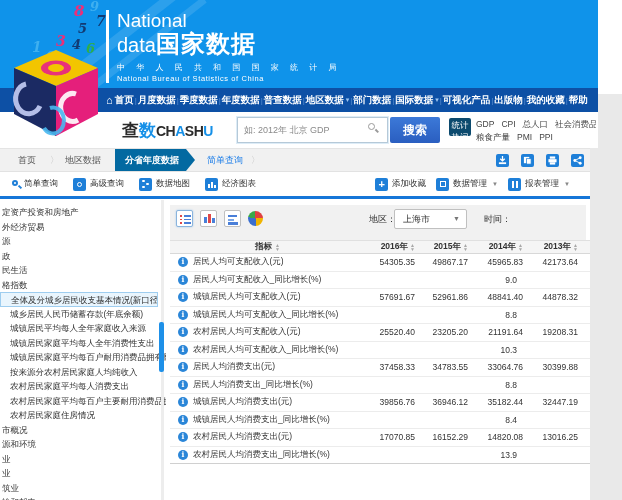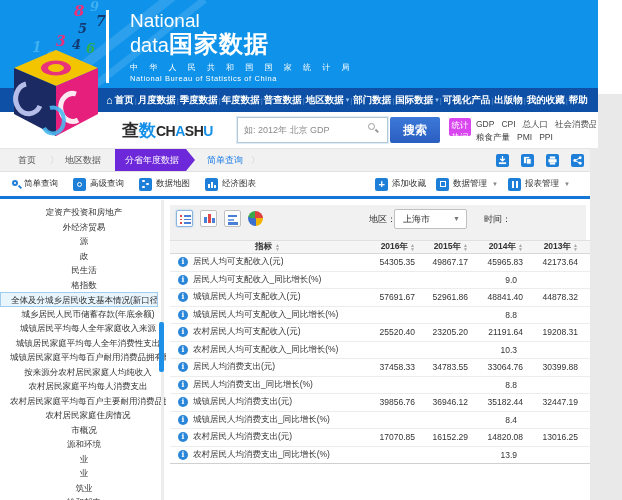--- a/index.html
+++ b/index.html
@@ -4,21 +4,21 @@
 <style>
   html,body{margin:0;padding:0;background:#fff;}
   *{box-sizing:border-box;}
   #page{position:relative;width:622px;height:500px;overflow:hidden;background:#fff;
         font-family:"Liberation Sans","DejaVu Sans",sans-serif;color:#333;}
 
   
   #header{position:absolute;left:0;top:0;width:598px;height:88px;background:#0f93ea;overflow:hidden;}
   .streak{position:absolute;background:rgba(255,255,255,0.12);transform:rotate(-38deg);}
   .digit{position:absolute;font-family:"DejaVu Serif",serif;font-style:italic;font-weight:bold;line-height:1;}
-  #logo-text{position:absolute;left:106px;top:10px;border-left:3px solid #fff;padding-left:21px;color:#fff;}
+  #logo-text{position:absolute;left:106px;top:10px;border-left:3px solid #fff;padding-left:8px;color:#fff;}
   .lt1{font-size:19px;line-height:21px;}
   .lt2{font-size:20px;line-height:26px;}
   .lt2 b{font-size:24px;font-weight:bold;letter-spacing:1px;}
   .lt3{font-size:8px;letter-spacing:4.5px;margin-top:4px;white-space:nowrap;}
   .lt4{font-size:7.5px;letter-spacing:0.6px;margin-top:1px;white-space:nowrap;}
   #cube{position:absolute;left:6px;top:48px;z-index:5;}
 
   
   #nav{position:absolute;left:0;top:88px;width:598px;height:24px;background:#0d50a5;
        display:flex;align-items:center;padding:0 10px 0 106px;justify-content:space-between;}
@@ -34,32 +34,32 @@
   .lg-lat{font-size:14px;font-weight:bold;letter-spacing:-0.5px;}
   .c-dark{color:#2b2b2b;} .c-blue{color:#1590e8;}
   #search-input{position:absolute;left:237px;top:5px;width:151px;height:26px;border:1px solid #b5c9d8;
        box-shadow:0 0 0 1px #ddecf7;font-size:9px;color:#555;padding:0 18px 0 6px;outline:none;}
   #search-input::placeholder{color:#8a8a8a;}
   #mag{position:absolute;left:368px;top:11px;width:9px;height:9px;}
   #mag .ring{position:absolute;width:7px;height:7px;border:1.5px solid #9a9a9a;border-radius:50%;}
   #mag .stick{position:absolute;left:7px;top:7px;width:4px;height:1.5px;background:#9a9a9a;transform:rotate(45deg);}
   #search-btn{position:absolute;left:390px;top:5px;width:50px;height:26px;background:linear-gradient(#3c79d8,#2a5ec0);
        color:#fff;font-size:12px;font-weight:bold;text-align:center;line-height:26px;border-radius:2px;cursor:pointer;}
-  #hot-badge{position:absolute;left:449px;top:6px;width:22px;height:18px;background:#d946ef;border-radius:2px;
+  #hot-badge{position:absolute;left:449px;top:6px;width:22px;height:18px;background:#0c4a6e;border-radius:2px;
        color:#fff;font-size:8.5px;line-height:12px;text-align:center;padding-top:1px;}
   #hotwords{position:absolute;left:476px;top:6px;width:120px;font-size:8.5px;color:#444;line-height:13px;}
   .hotline{white-space:nowrap;overflow:hidden;}
   .hotword{margin-right:7px;cursor:pointer;}
 
   
   #crumb{position:absolute;left:0;top:148px;width:590px;height:24px;background:#f1f1f1;
          border-top:1px solid #e4e4e4;border-bottom:1px solid #e2e2e2;display:flex;align-items:center;}
   .crumb-item{font-size:9px;color:#555;margin-left:18px;cursor:pointer;}
   .crumb-chev{color:#c4c4c4;font-size:9px;margin-left:14px;}
-  #crumb-active{margin-left:14px;height:22px;background:#6d28d9;color:#fff;font-size:9px;font-weight:normal;
+  #crumb-active{margin-left:14px;height:22px;background:#0369a1;color:#fff;font-size:9px;font-weight:bold;
          line-height:22px;padding:0 16px 0 10px;
          clip-path:polygon(0 0,calc(100% - 9px) 0,100% 50%,calc(100% - 9px) 100%,0 100%);cursor:pointer;}
   #crumb-current{margin-left:12px;font-size:9px;color:#1a7ce8;cursor:pointer;}
   #crumb-icons{position:absolute;right:6px;top:5px;display:flex;gap:12px;}
   .cicon{width:13px;height:13px;background:#1e7fd8;border-radius:2px;display:flex;align-items:center;justify-content:center;cursor:pointer;}
 
   
   #qtoolbar{position:absolute;left:0;top:172px;width:590px;height:27px;background:#fff;border-bottom:3px solid #1576d8;}
   #qleft{position:absolute;left:12px;top:0;height:24px;display:flex;align-items:center;gap:15px;}
   #qright{position:absolute;right:20px;top:0;height:24px;display:flex;align-items:center;gap:10px;}
@@ -73,21 +73,21 @@
   .dots i:nth-child(1){left:3px;top:2px;} .dots i:nth-child(2){left:7px;top:5px;} .dots i:nth-child(3){left:3px;top:8px;}
   .cbars i{position:absolute;background:#fff;width:2px;}
   .cbars i:nth-child(1){left:2.5px;bottom:2.5px;height:4px;} .cbars i:nth-child(2){left:5.5px;bottom:2.5px;height:6px;} .cbars i:nth-child(3){left:8.5px;bottom:2.5px;height:3px;}
   .sq-in{width:6px;height:6px;border:1.5px solid #fff;}
   .vbars i{position:absolute;background:#fff;width:2px;height:7px;top:3px;}
   .vbars i:nth-child(1){left:4px;} .vbars i:nth-child(2){left:7.5px;}
   .plus{color:#fff;font-size:11px;font-weight:bold;line-height:11px;}
   .qcaret{color:#888;font-size:6px;margin-left:1px;}
 
   
-  #sidebar{position:absolute;left:0;top:200px;width:166px;height:300px;background:#fff;overflow:hidden;padding-top:5px;text-align:center;}
+  #sidebar{position:absolute;left:0;top:200px;width:166px;height:300px;background:#fff;overflow:hidden;padding-top:5px;}
   .side-item{height:14.5px;line-height:14.5px;font-size:8.5px;color:#333;white-space:nowrap;overflow:hidden;padding-left:2px;cursor:pointer;}
   .side-item.sub{padding-left:10px;color:#303030;}
   .side-item.selected{background:#e9f5fd;border:1px solid #9ecdef;width:158px;}
   #side-track{position:absolute;left:161px;top:200px;width:3px;height:300px;background:#ededed;}
   #side-thumb{position:absolute;left:159px;top:322px;width:5px;height:50px;background:#1e90e8;border-radius:2px;cursor:grab;}
 
   
   #main{position:absolute;left:166px;top:200px;width:424px;height:300px;background:#fff;}
   #filterbar{position:absolute;left:4px;top:5px;right:4px;height:40px;background:#f1f1f1;}
   #viewicons{position:absolute;left:6px;top:5px;display:flex;gap:7px;align-items:center;}

